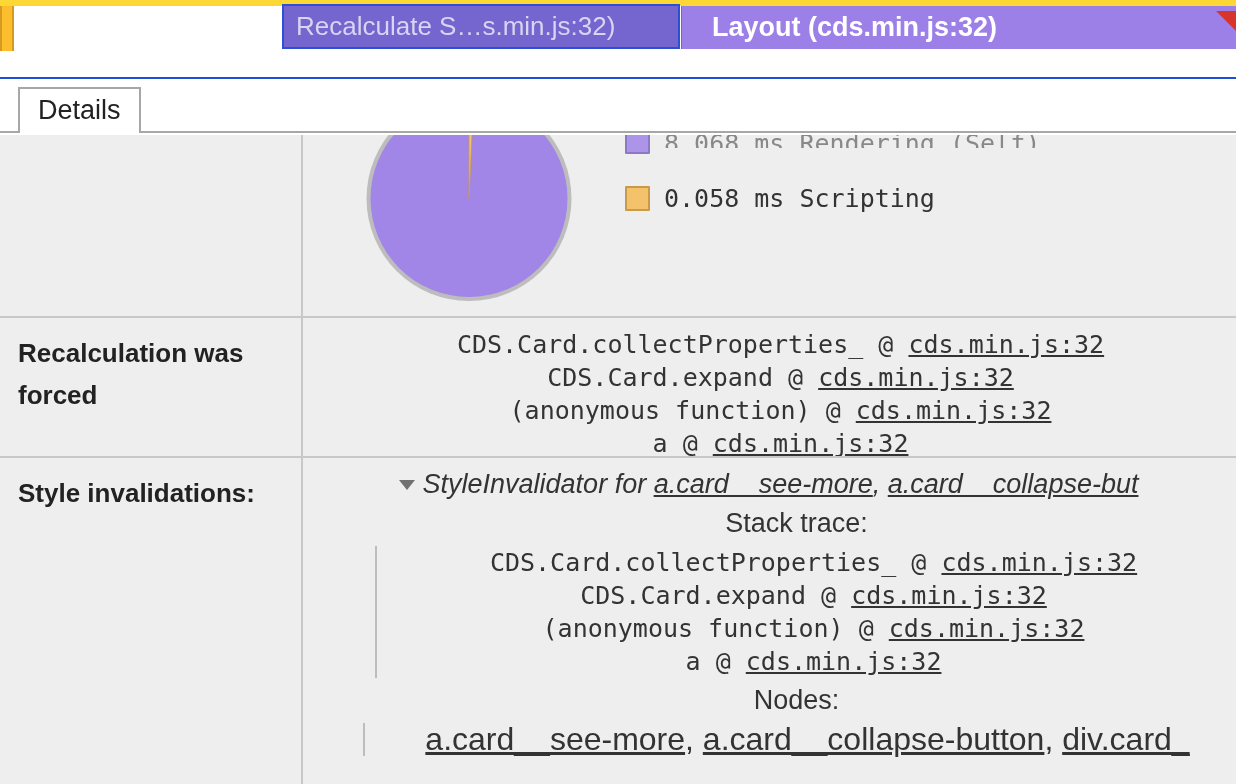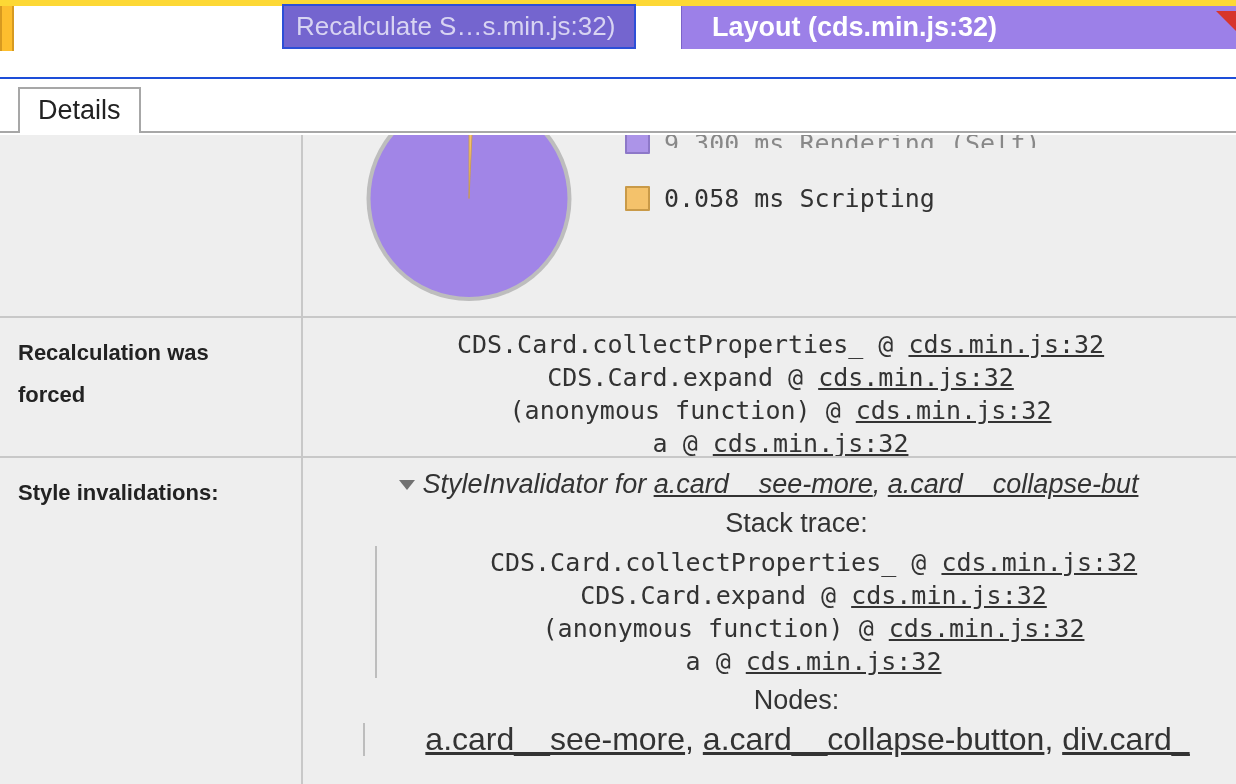--- a/index.html
+++ b/index.html
@@ -23,21 +23,21 @@
     position:absolute; top:0; left:0; height:6px; width:1236px;
     background:#fdd835;
   }
   .flame-orange-left {
     position:absolute; top:6px; left:0; width:14px; height:45px;
     background:#fdbe2e;
     border-left:2px solid #d79a20;
     border-right:2px solid #d79a20;
   }
   .flame-selected {
-    position:absolute; top:4px; left:282px; width:354px; height:45px;
+    position:absolute; top:4px; left:282px; width:398px; height:45px;
     background:rgba(92,74,199,0.85);
     border:2px solid #2d4fd7;
     color:#d8d4f2;
     font-size:26px;
     line-height:41px;
     padding-left:12px;
     white-space:nowrap;
     overflow:hidden;
   }
   .flame-layout {
@@ -111,21 +111,21 @@
 
   
   .row {
     position:absolute; left:0; right:0;
     border-top:2px solid #c8c8c8;
     display:flex;
   }
   .row-label {
     width:301px; flex:none;
     padding:14px 20px 0 18px;
-    font-size:22px; font-weight:600; color:#222;
+    font-size:26px; font-weight:600; color:#222;
     line-height:42px;
   }
   .row-body {
     flex:1;
     padding:10px 18px 14px 42px;
     font-size:25px;
     line-height:33px;
     color:#333;
     text-align:center;
   }
@@ -177,21 +177,21 @@
     <div class="pie-wrap">
       <svg class="pie-svg" viewBox="0 0 266 266">
         <circle cx="133" cy="133" r="128" fill="#bdbdbd"></circle>
         <circle cx="133" cy="133" r="123" fill="#a185e7"></circle>
         <path d="M133 133 L133 6 A127 127 0 0 1 139 6.2 Z" fill="#f4c26b" stroke="#c99a48" stroke-width="1"></path>
       </svg>
     </div>
     <div class="legend">
       <div class="legend-item cutoff">
         <span class="swatch swatch-purple"></span>
-        <span class="legend-text">9.300 ms Rendering (Self)</span>
+        <span class="legend-text">8.068 ms Rendering (Self)</span>
       </div>
       <div class="legend-item">
         <span class="swatch swatch-yellow"></span>
         <span class="legend-text">0.058 ms Scripting</span>
       </div>
     </div>
   </div>
 
   <div class="row row-recalc">
     <div class="row-label">Recalculation was forced</div>

